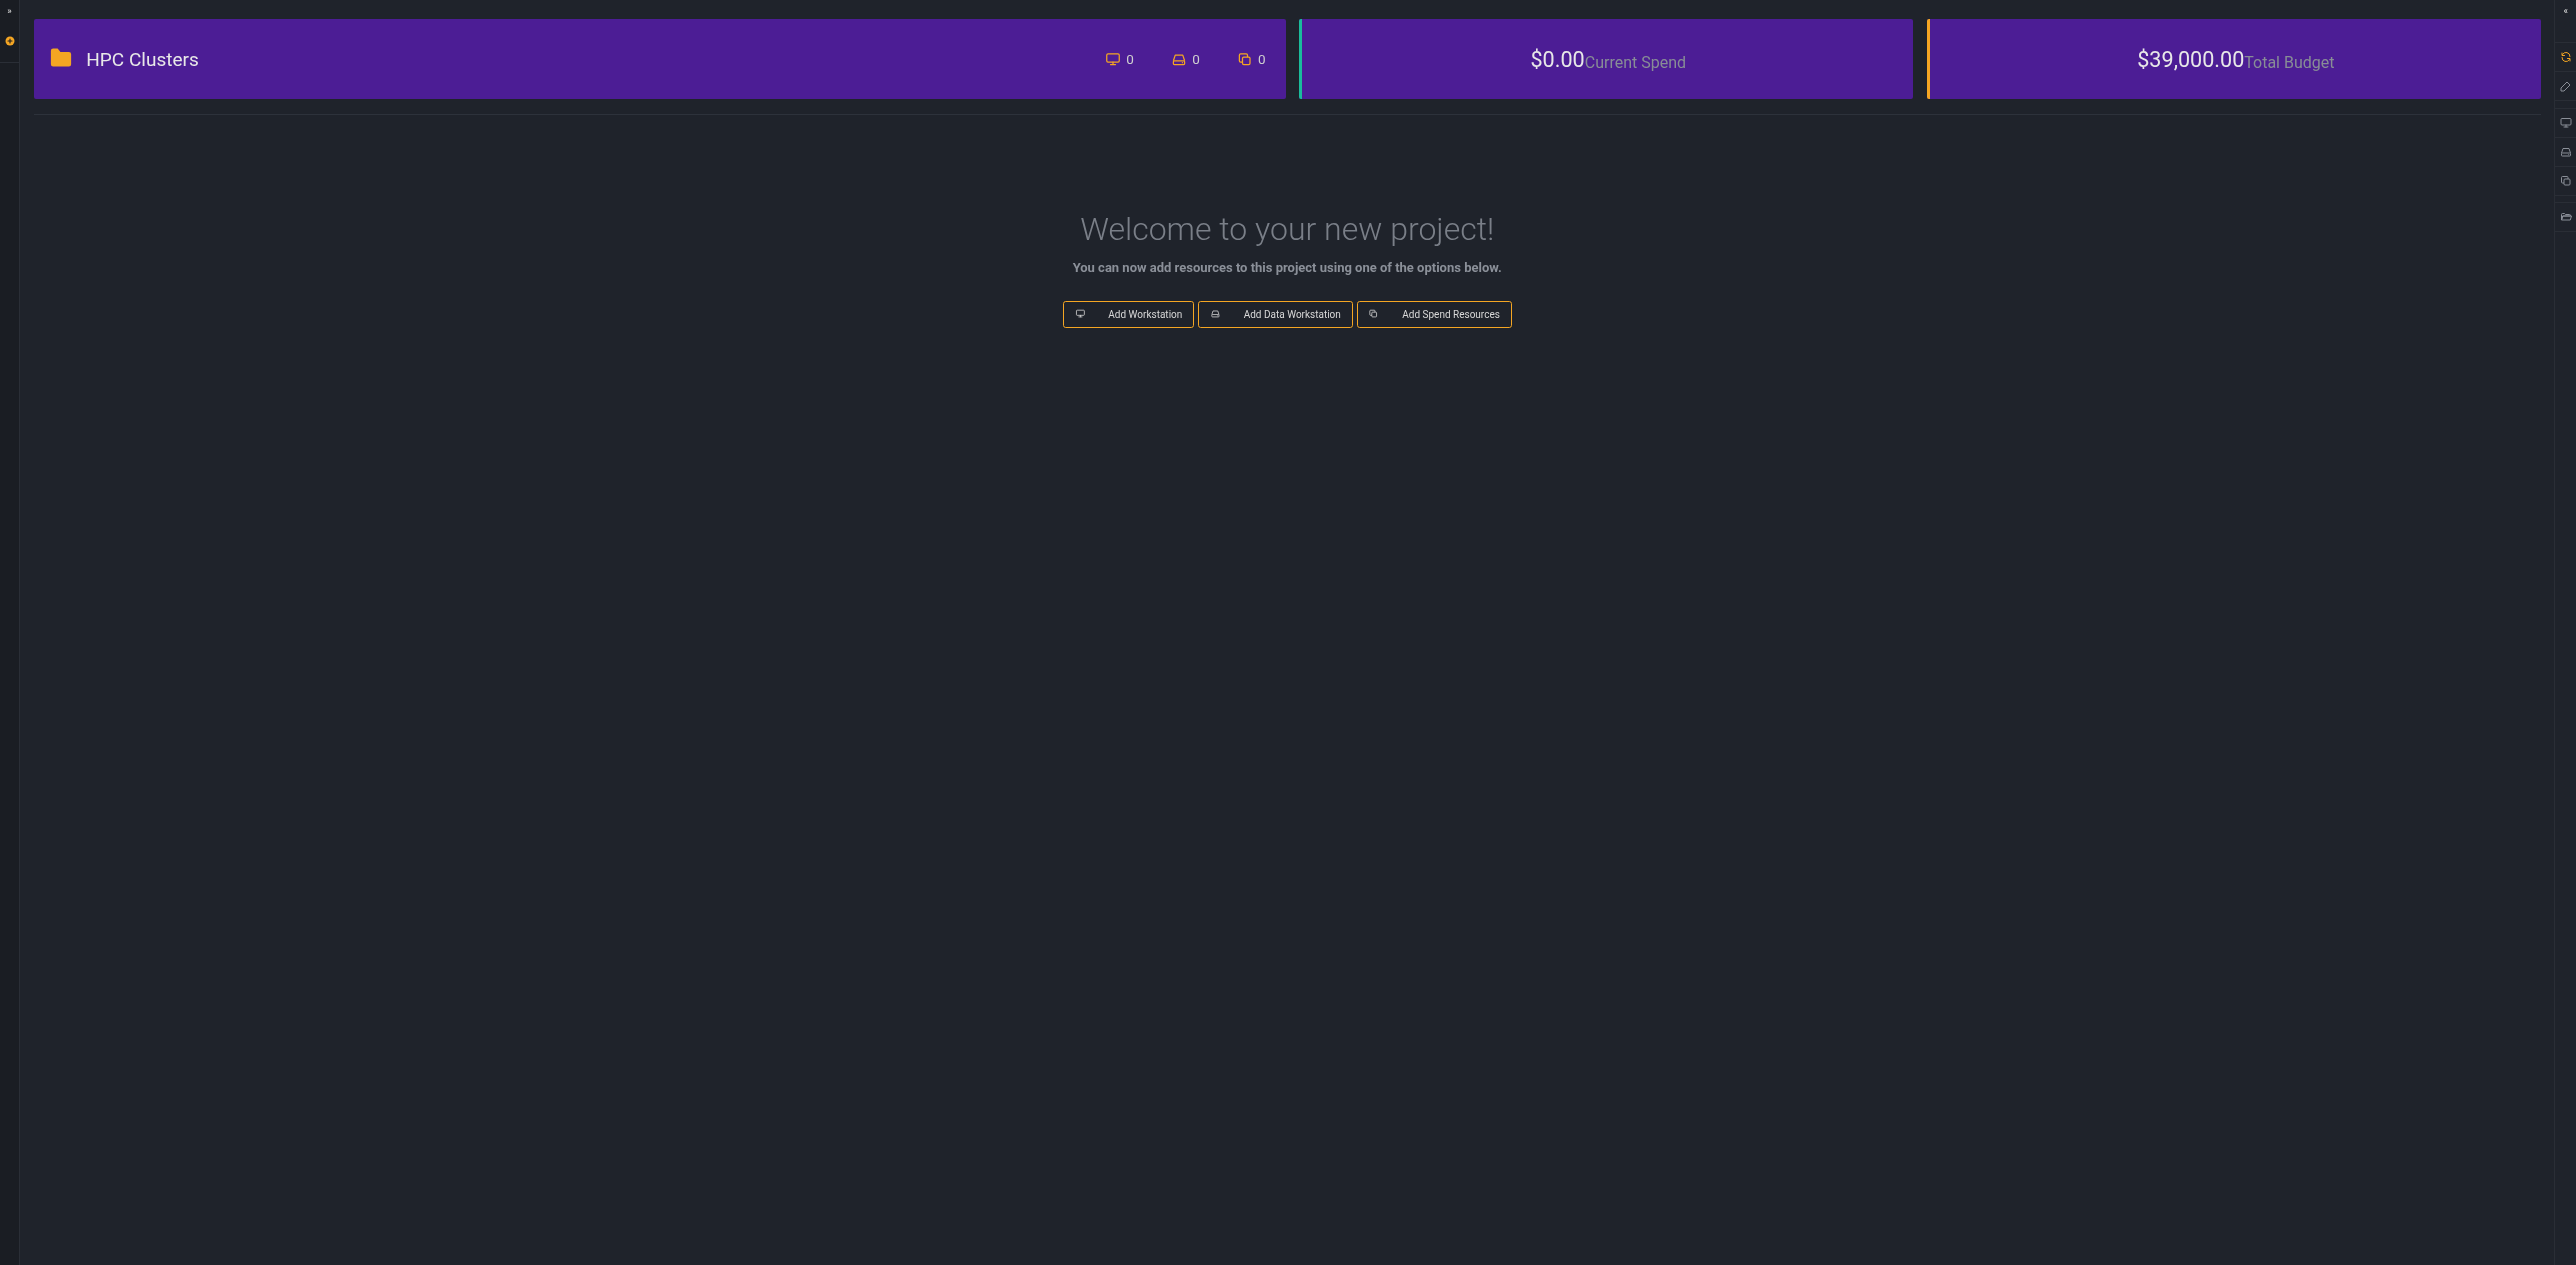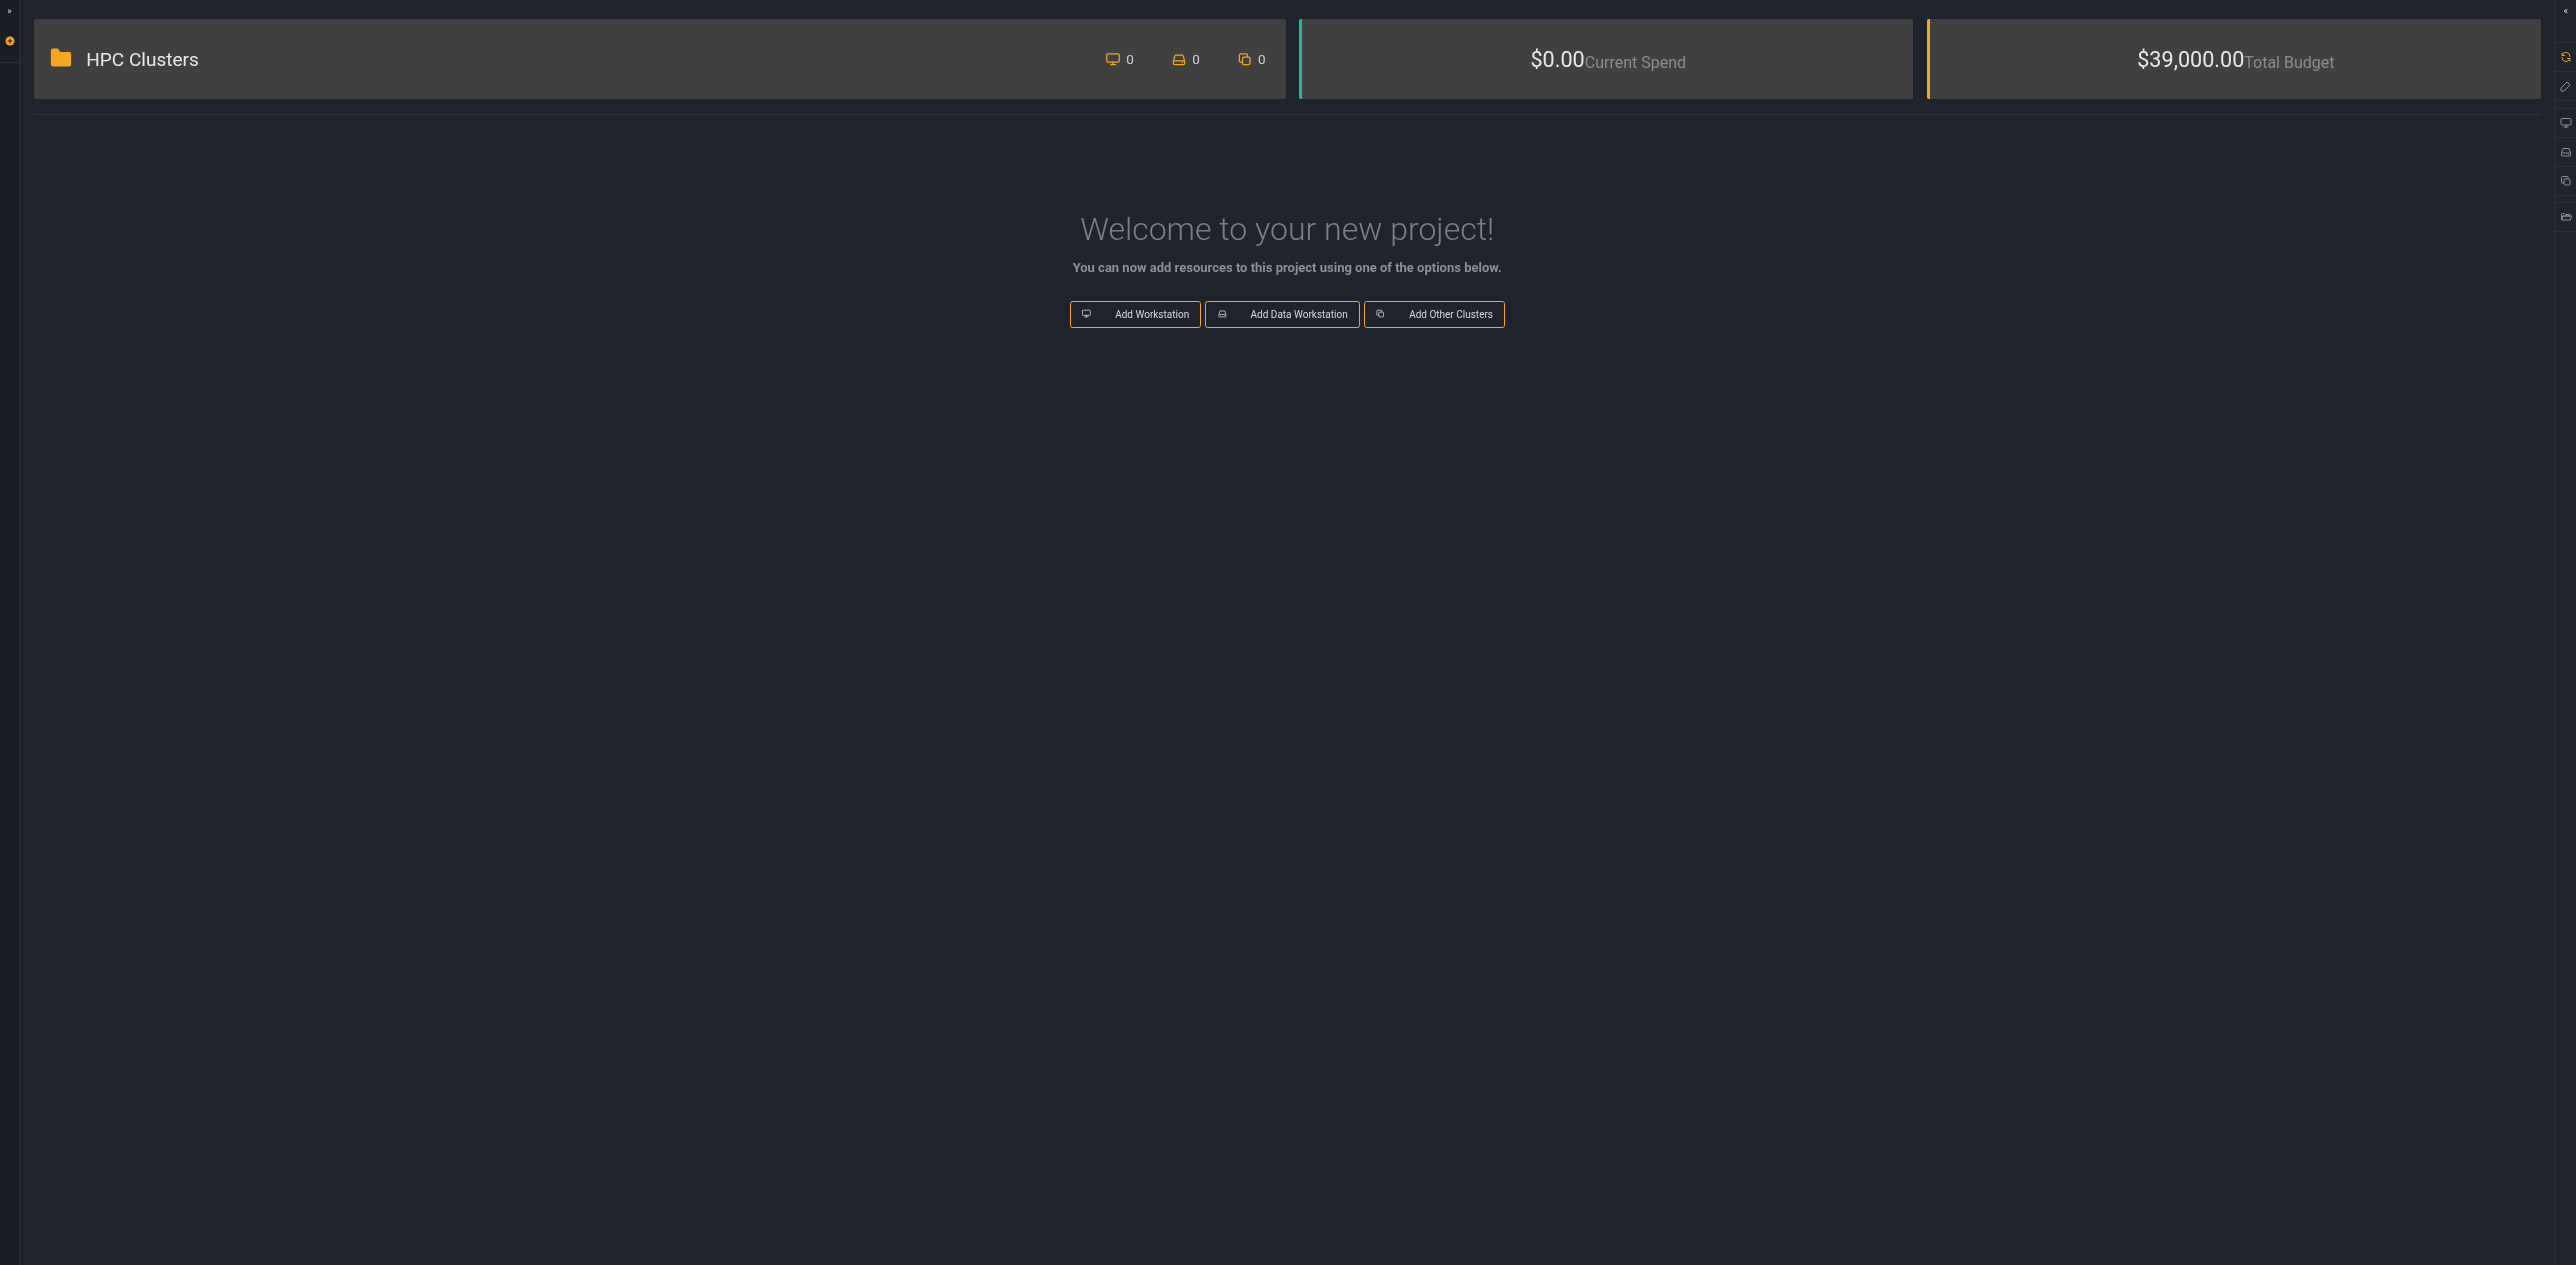--- a/index.html
+++ b/index.html
@@ -75,21 +75,21 @@
     padding: 19px 13.5px;
     overflow: auto;
   }
   .cards-row {
     display: flex;
     gap: 13.5px;
     padding-bottom: 15px;
     border-bottom: 0.7px solid #2d323b;
   }
   .card {
-    background: #404040;
+    background: #4c1d95;
     border-radius: 2px;
     height: 80px;
   }
   .project-card {
     flex: 2;
     display: flex;
     align-items: center;
     padding: 0 20px 0 12px;
   }
   .project-card .folder-block {
@@ -300,21 +300,21 @@
         <button class="btn-outline">
           <span class="icon"><svg viewBox="0 0 24 24">
                 <use href="#i-drive"></use>
               </svg></span>
           <span>Add Data Workstation</span>
         </button>
         <button class="btn-outline">
           <span class="icon"><svg viewBox="0 0 24 24">
                 <use href="#i-copy"></use>
               </svg></span>
-          <span>Add Other Clusters</span>
+          <span>Add Spend Resources</span>
         </button>
       </div>
     </div>
   </div>
 
   <div class="right-sidebar">
     <div class="collapse-left">
       <span>«</span>
     </div>
     <div class="rs-item accent">

